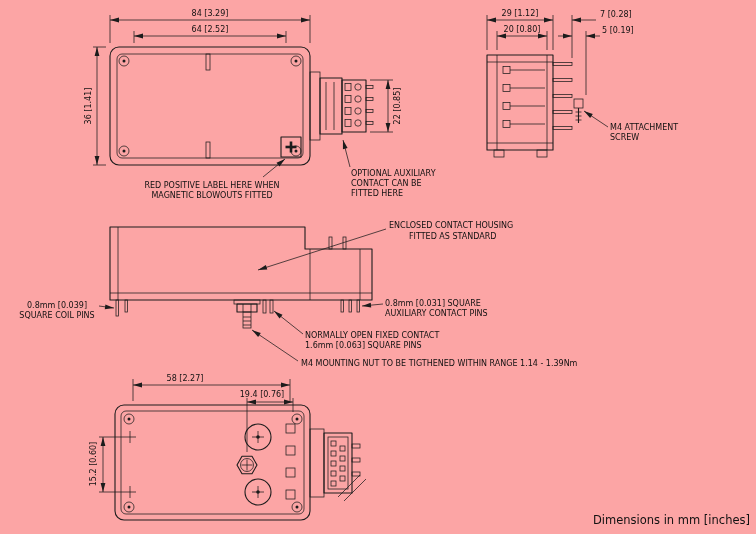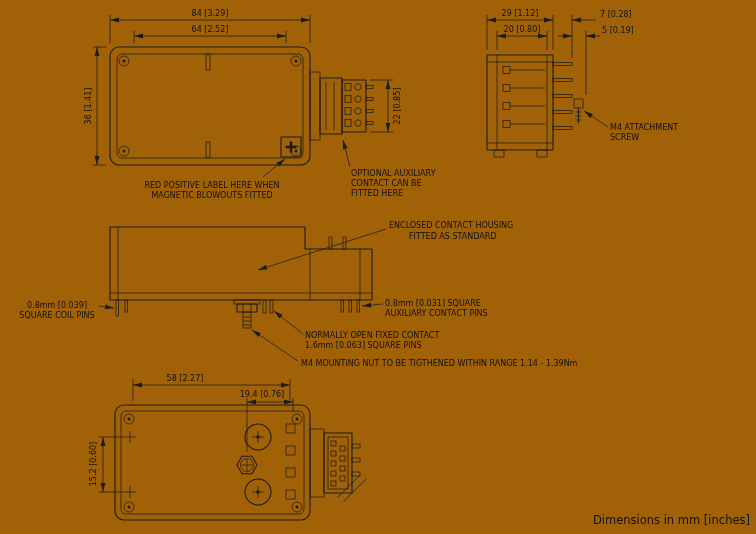--- a/index.html
+++ b/index.html
@@ -1,16 +1,16 @@
 <!DOCTYPE html>
 <html><head>
 <meta charset="utf-8">
 <style>
   html,body{margin:0;padding:0;background:#ffffff;}
-  .page{width:756px;height:534px;background:#a16207;position:relative;overflow:hidden;
+  .page{width:756px;height:534px;background:#fca5a5;position:relative;overflow:hidden;
         font-family:"DejaVu Sans","Liberation Sans",sans-serif;}
   svg{display:block;}
   .ln{stroke:#1c1c1c;stroke-width:1.1;fill:none;stroke-linejoin:round;}
   .thin{stroke:#1c1c1c;stroke-width:0.75;fill:none;}
   .dim{stroke:#1c1c1c;stroke-width:0.75;fill:none;}
   .dot{fill:#1c1c1c;stroke:none;}
   .bold-ln{stroke:#1c1c1c;stroke-width:2.6;fill:none;}
   text{font-family:"DejaVu Sans","Liberation Sans",sans-serif;fill:#111111;}
   .t{font-size:8px;}
   .tf{font-size:11.5px;}

